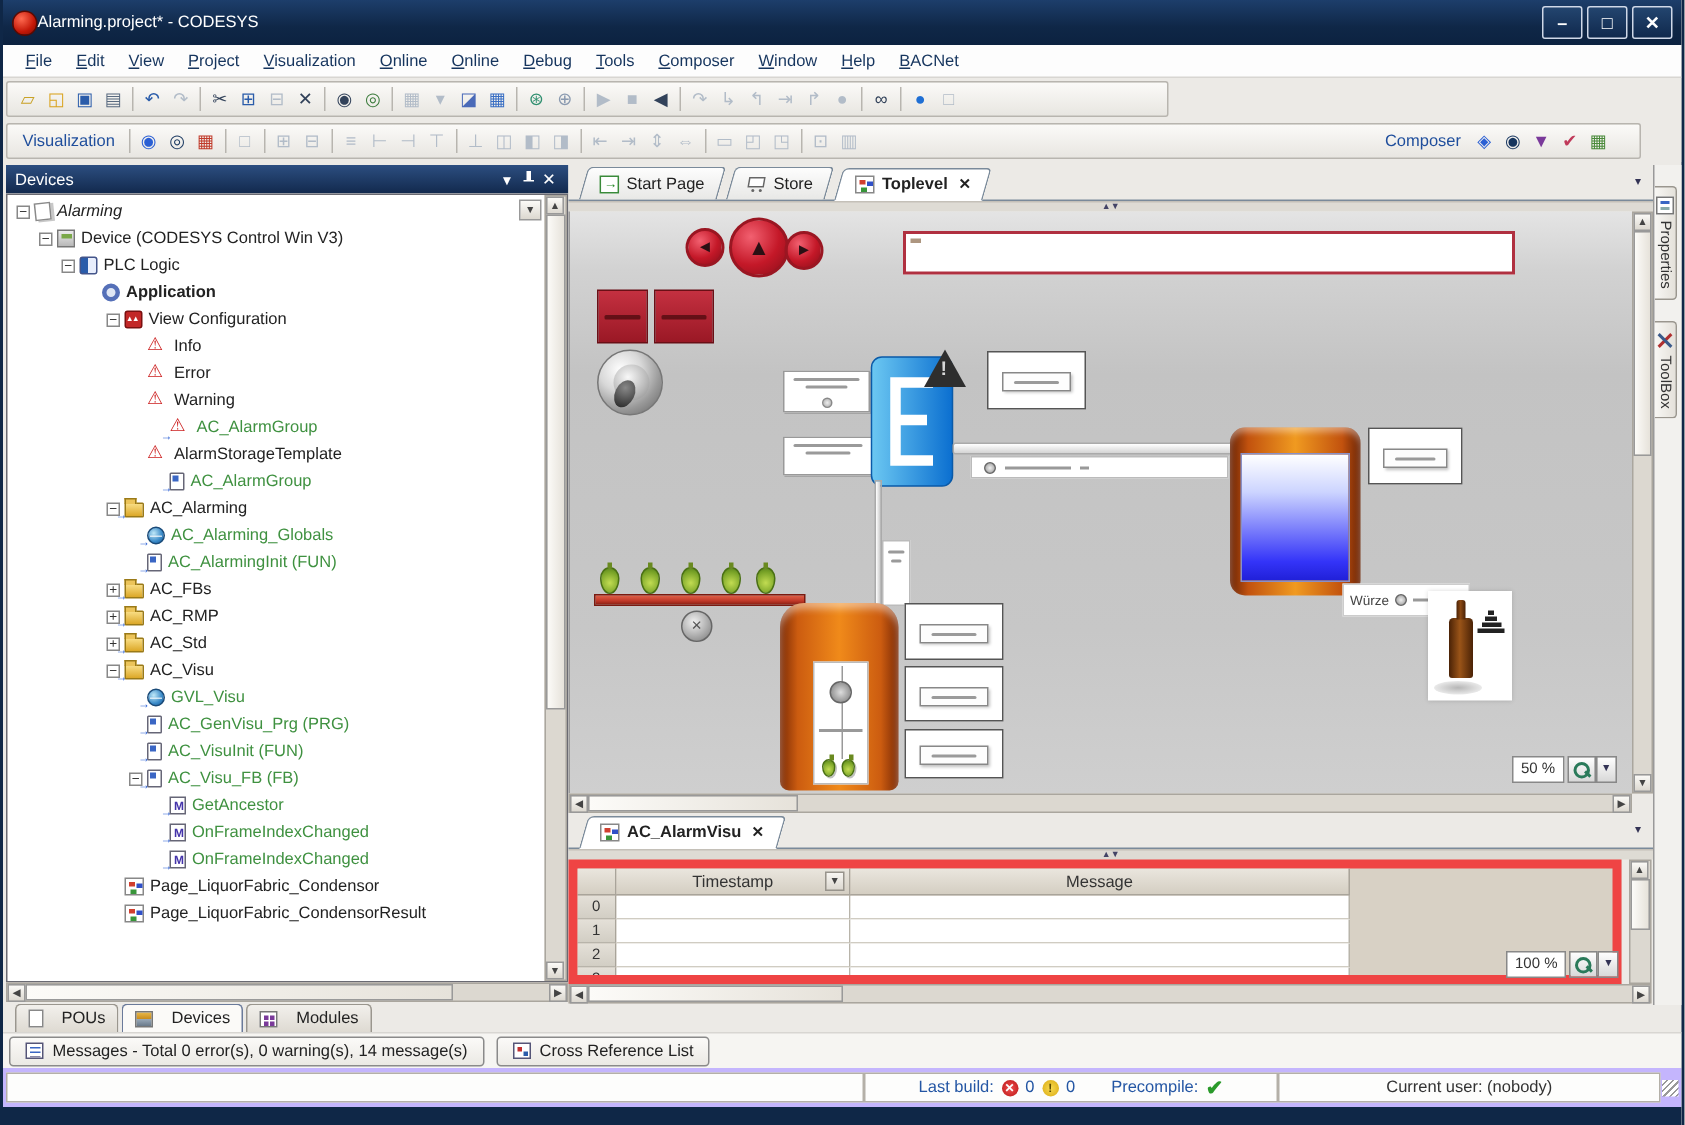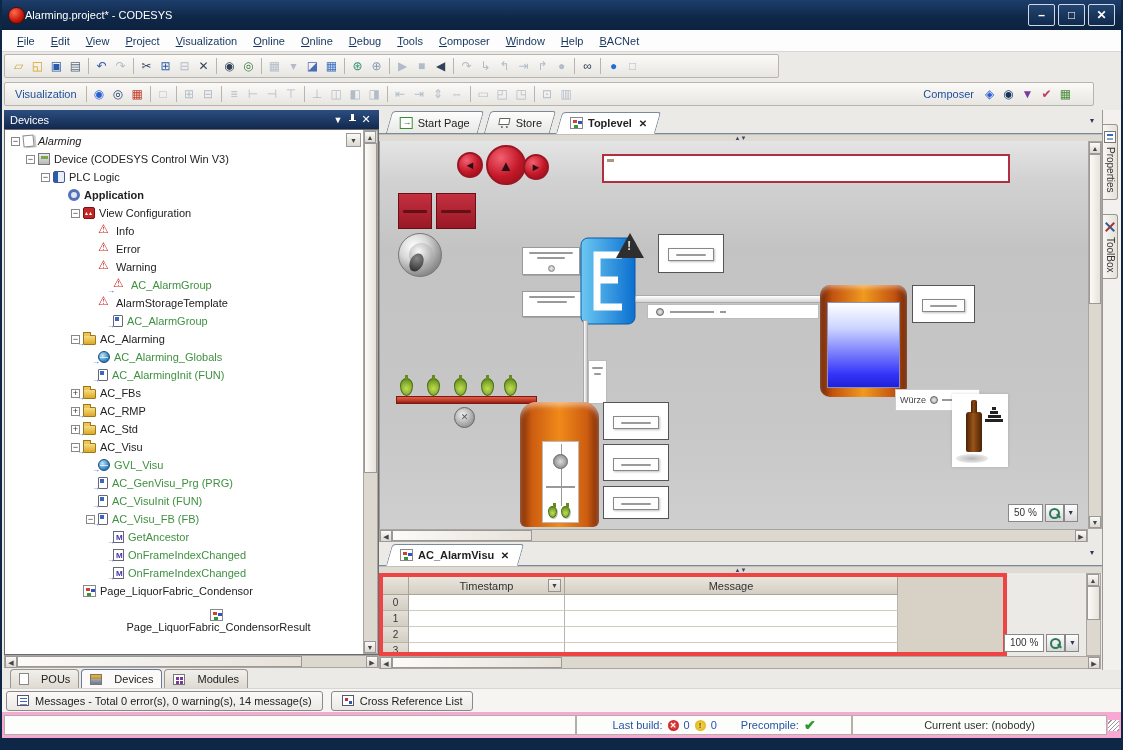--- a/index.html
+++ b/index.html
@@ -145,21 +145,21 @@
   .pyr i{display:block;background:#222;margin:1px auto 0;height:3px}
   .pyr i:nth-child(1){width:4px}.pyr i:nth-child(2){width:8px}.pyr i:nth-child(3){width:13px}.pyr i:nth-child(4){width:18px}
   .zoomctl{position:absolute;display:flex;align-items:stretch;height:18px}
   .zoombox{background:#fff;border:1px solid #888;font-size:10px;padding:2px 5px;color:#333}
   .zoommag{width:19px;border:1px solid #888;background:linear-gradient(#fefefe,#d8d8d8);position:relative;margin-left:2px}
   .zoommag::before{content:"";position:absolute;left:3px;top:3px;width:7px;height:7px;border:2px solid #2a7a5a;border-radius:50%}
   .zoommag::after{content:"";position:absolute;left:10px;top:10px;width:5px;height:2px;background:#2a7a5a;transform:rotate(45deg)}
   .zoomdd{width:14px;border:1px solid #888;background:linear-gradient(#fefefe,#d8d8d8);font-size:7px;text-align:center;line-height:16px;color:#335}
   
   .btabrow{position:absolute;left:0;top:432px;width:723px;height:24px;border-bottom:1px solid #7a8a9a;display:flex;align-items:flex-end;padding-left:10px;background:#eceae6}
-  .tablezone{position:absolute;left:0;top:463px;width:628px;height:83px;background:#d8d1c5;border:4px solid #ef4444;overflow:hidden}
+  .tablezone{position:absolute;left:0;top:463px;width:702px;height:83px;background:#d8d1c5;border:6px solid #ef4444;overflow:hidden}
   .thead{display:flex;height:18px}
   .thc{background:linear-gradient(#eae6de,#d4cec2);border-right:1px solid #a9a49a;border-bottom:1px solid #a9a49a;display:flex;align-items:center;justify-content:center;font-size:11px;color:#333;position:relative}
   .sortdd{position:absolute;right:3px;top:2px;width:13px;height:13px;border:1px solid #98948c;background:linear-gradient(#f8f6f2,#dcd8d0);font-size:7px;line-height:12px;text-align:center;color:#444}
   .arow{display:flex;height:16px}
   .ncell{width:26px;background:linear-gradient(#e4e0d8,#d2cec4);border-right:1px solid #a9a49a;border-bottom:1px solid #b8b4aa;text-align:center;font-size:10px;color:#333;line-height:15px}
   .dcell{background:#fff;border-right:1px solid #b8b4aa;border-bottom:1px solid #d0ccc2}
   
   .sidestrip{position:absolute;left:1100px;top:110px;width:21px;height:560px;background:#f2f1ee;border-left:1px solid #999}
   .stab{writing-mode:vertical-rl;display:flex;align-items:center;gap:4px;border:1px solid #9a968e;border-left:none;background:linear-gradient(90deg,#f8f7f4,#e4e1da);padding:6px 1px;margin-top:14px;border-radius:0 3px 3px 0;font-size:10px;color:#333}
   .properties-icon{width:12px;height:12px;background:#fff;border:1px solid #777;position:relative;display:inline-block}
@@ -167,21 +167,21 @@
   .toolbox-icon{width:12px;height:12px;position:relative;display:inline-block}
   .toolbox-icon::before{content:"";position:absolute;left:5px;top:0;width:2px;height:12px;background:#b03030;transform:rotate(45deg)}
   .toolbox-icon::after{content:"";position:absolute;left:5px;top:0;width:2px;height:12px;background:#3a5a8a;transform:rotate(-45deg)}
   
   .msgbar{position:absolute;left:0;top:688px;width:100%;height:24px;background:#f6f5f2;display:flex;align-items:center;padding-left:4px;gap:8px;border-top:1px solid #d8d6d2}
   .msgtab{display:flex;align-items:center;gap:6px;border:1px solid #8a8a8a;border-radius:3px;background:linear-gradient(#fbfaf8,#ebe9e4);padding:2px 10px;height:20px}
   .msg-icon{width:12px;height:11px;background:#fff;border:1px solid #557;position:relative;display:inline-block}
   .msg-icon::after{content:"";position:absolute;left:2px;top:2px;width:7px;height:1px;background:#3a66c4;box-shadow:0 3px 0 #3a66c4,0 6px 0 #88a}
   .xref-icon{width:12px;height:11px;background:#fff;border:1px solid #557;position:relative;display:inline-block}
   .xref-icon::after{content:"";position:absolute;left:2px;top:2px;width:3px;height:3px;background:#c23030;box-shadow:4px 3px 0 #2a5caa}
-  .statusbar{position:absolute;left:0;top:712px;width:100%;height:26px;background:#f9a8d4;display:flex;align-items:center;padding:2px}
+  .statusbar{position:absolute;left:0;top:712px;width:100%;height:26px;background:#c4b5fd;display:flex;align-items:center;padding:2px}
   .stbox{height:20px;border:1px solid #b4b0a8;background:#fdfdfc;display:flex;align-items:center;justify-content:center;gap:5px;font-size:11px}
   .stbox.b1{width:572px}
   .stbox.b2{width:276px}
   .stbox.b3{width:255px;color:#333}
   .stblue{color:#2456a4}
   .err-ic,.warn-ic{width:11px;height:11px;border-radius:50%;font-size:8px;line-height:11px;text-align:center;font-weight:bold;color:#fff;display:inline-block}
   .err-ic{background:radial-gradient(#f05050,#b81414)}
   .warn-ic{background:radial-gradient(#f8da50,#d8a810);color:#5a4a00}
   .checkmark{color:#2a9a2a;font-weight:bold;font-size:14px}
   .grip{margin-left:auto;width:11px;height:11px;background:repeating-linear-gradient(135deg,#fff 0 2px,#999 2px 3px)}
@@ -507,21 +507,21 @@
             </span>
             <span class="tlabel green">OnFrameIndexChanged</span>
           </div>
           <div class="trow" style="padding-left: 66px;">
             <span class="exp empty">−</span>
             <span class="icwrap">
               <span class="ic ic-visu"></span>
             </span>
             <span class="tlabel">Page_LiquorFabric_Condensor</span>
           </div>
-          <div class="trow" style="padding-left: 66px; flex-direction: column;">
+          <div class="trow" style="padding-left: 66px;">
             <span class="exp empty">−</span>
             <span class="icwrap">
               <span class="ic ic-visu"></span>
             </span>
             <span class="tlabel">Page_LiquorFabric_CondensorResult</span>
           </div>
         </div>
       <span class="combo">▼</span>
       <div class="sb sb-v" style="right:0;top:0;width:15px;height:100%">
         <span class="sbtn">▲</span>

